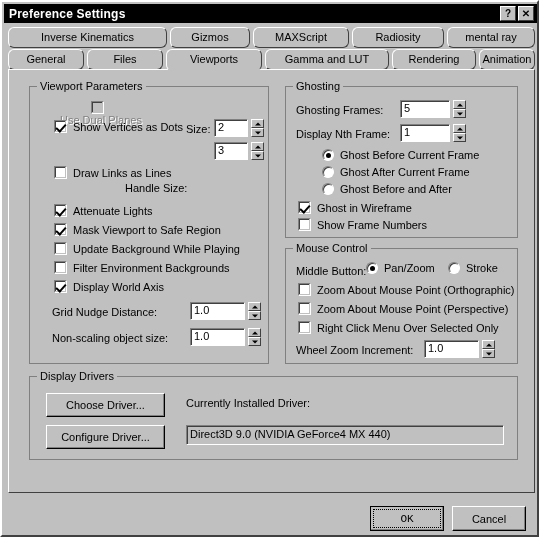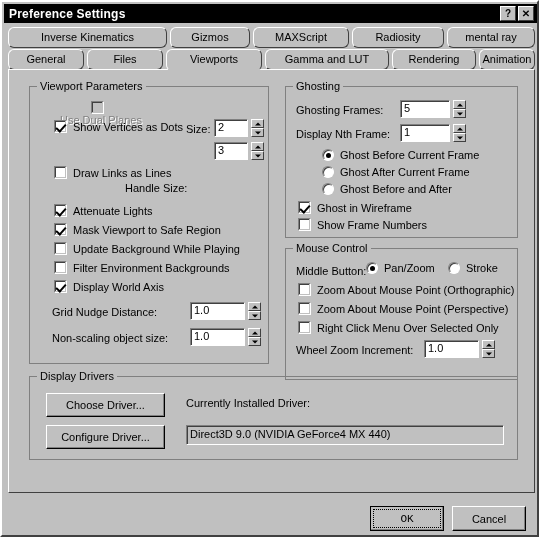--- a/index.html
+++ b/index.html
@@ -408,21 +408,21 @@
       <div class="chk" style="left:12px; top:114px;">
         <span class="box checked"></span>
         <span class="lbl">Ghost in Wireframe</span>
       </div>
       <div class="chk" style="left:12px; top:131px;">
         <span class="box"></span>
         <span class="lbl">Show Frame Numbers</span>
       </div>
     </div>
 
-    <div class="group" style="left:276px; top:178px; width:233px; height:132px;">
+    <div class="group" style="left:276px; top:178px; width:233px; height:116px;">
       <span class="group-title">Mouse Control</span>
 
       <span class="lab" style="left:10px; top:16px;">Middle Button:</span>
       <div class="rad" style="left:80px; top:13px;">
         <span class="circ on"></span>
         <span class="lbl">Pan/Zoom</span>
       </div>
       <div class="rad" style="left:162px; top:13px;">
         <span class="circ"></span>
         <span class="lbl">Stroke</span>

